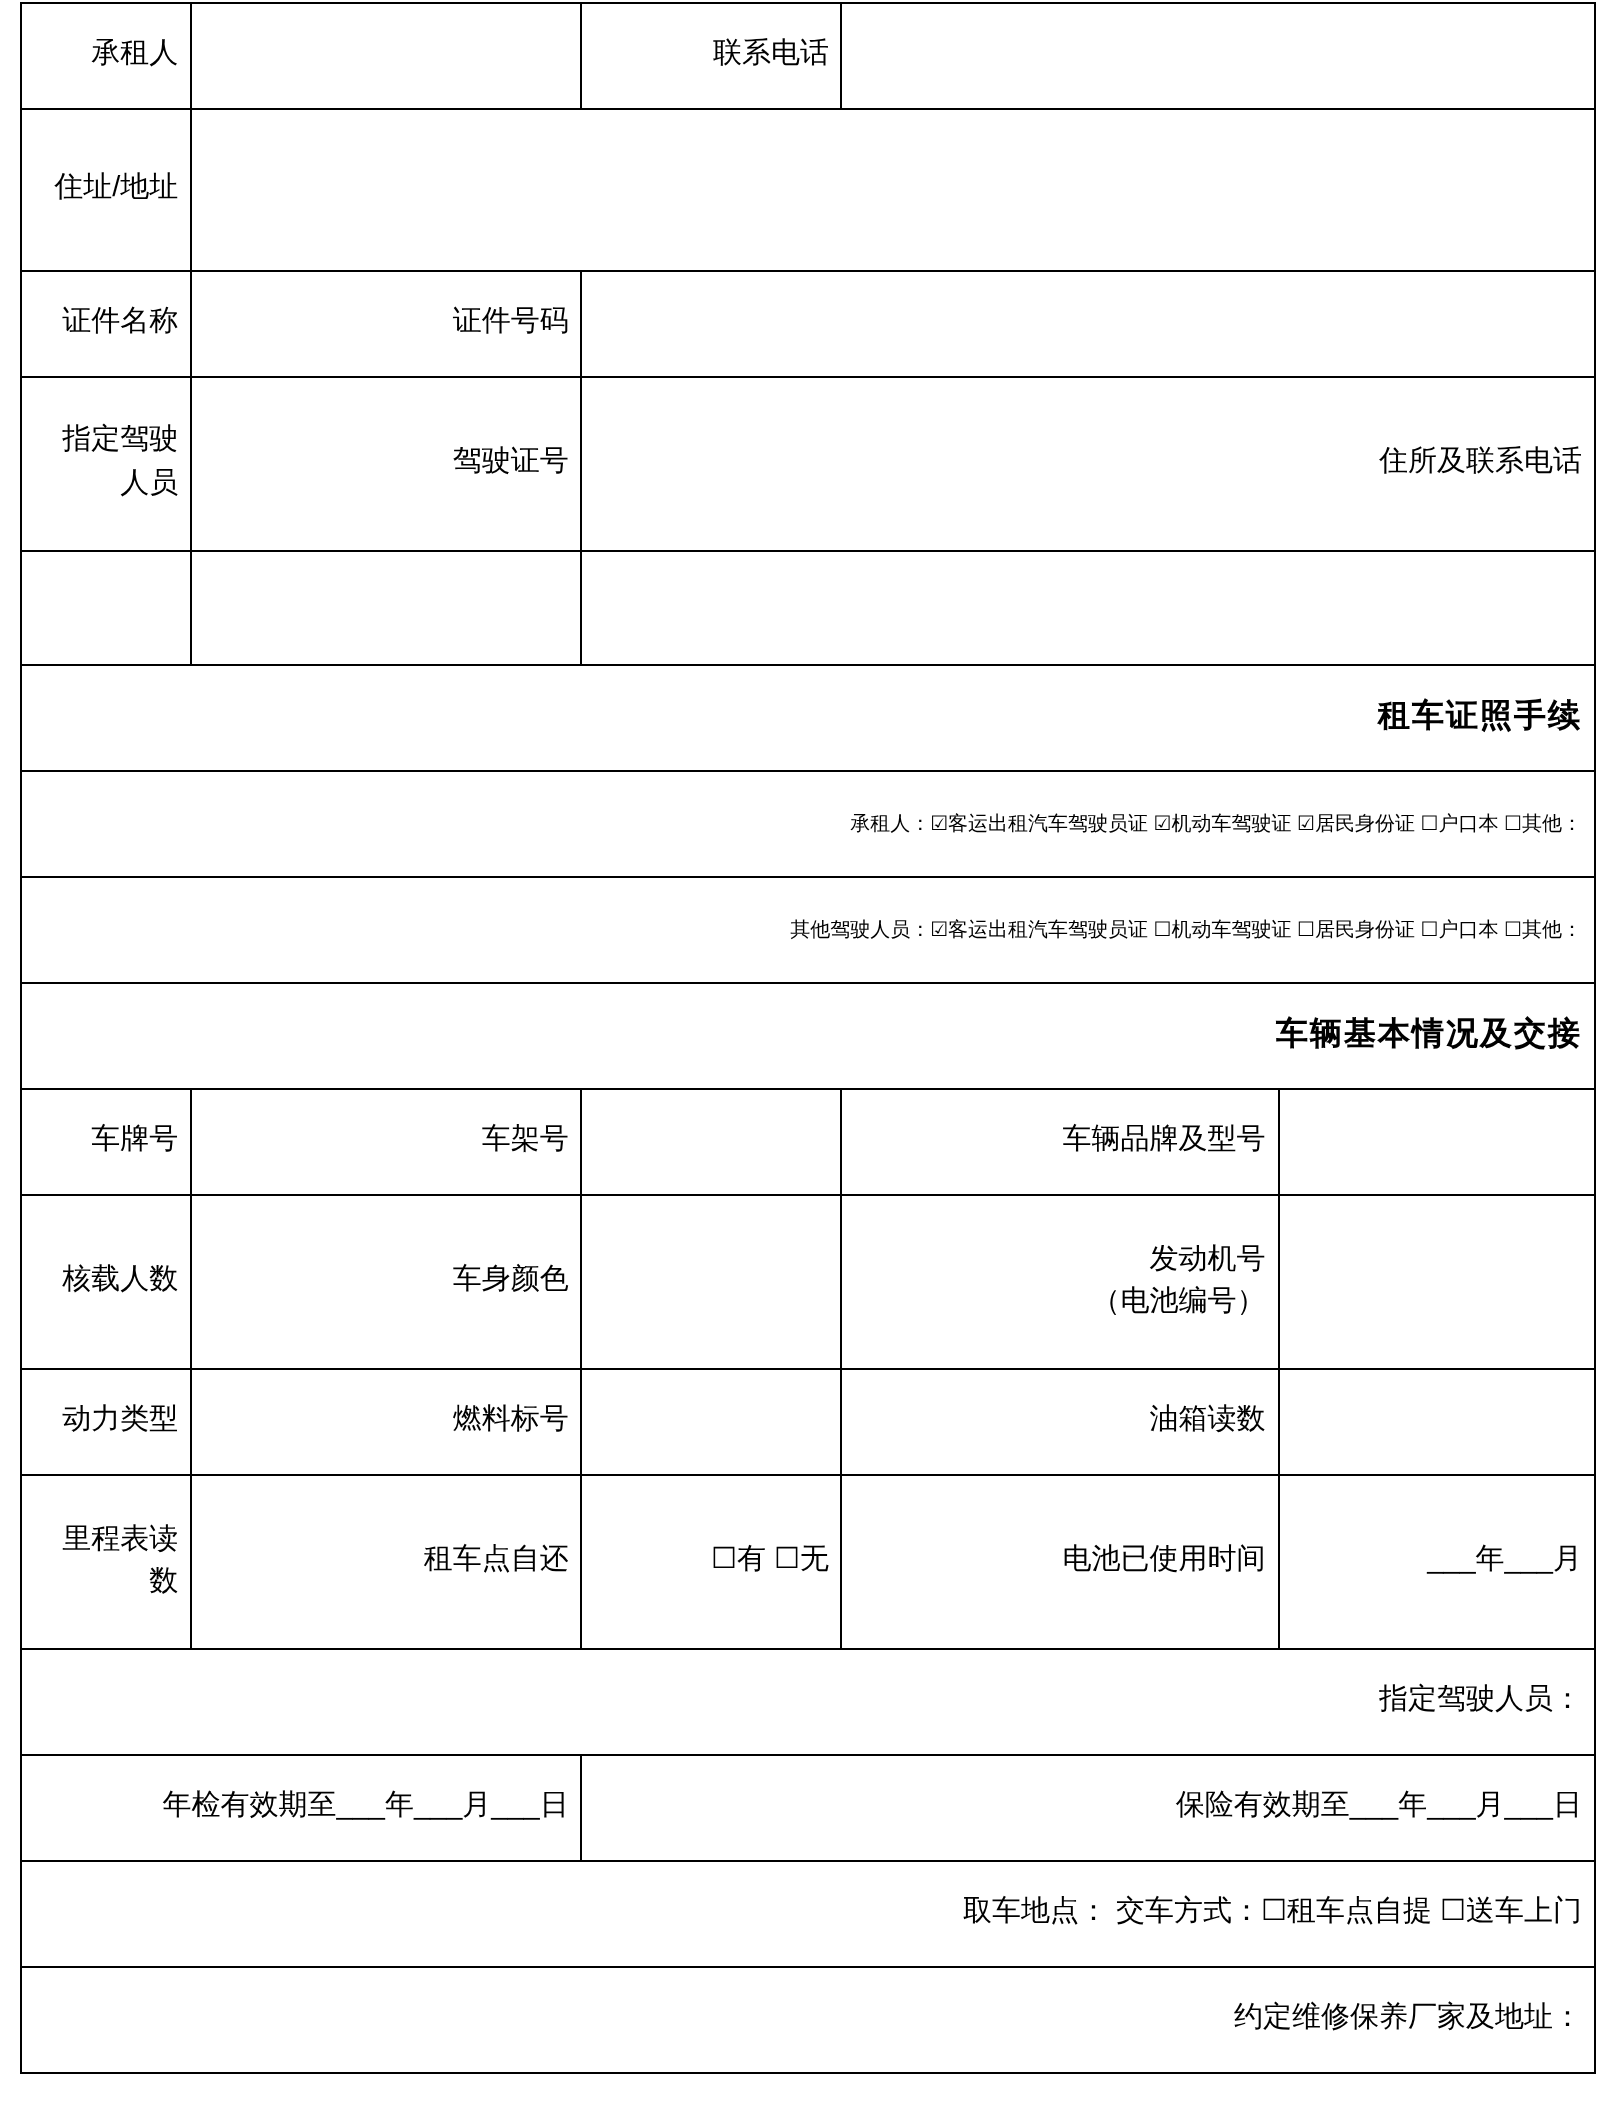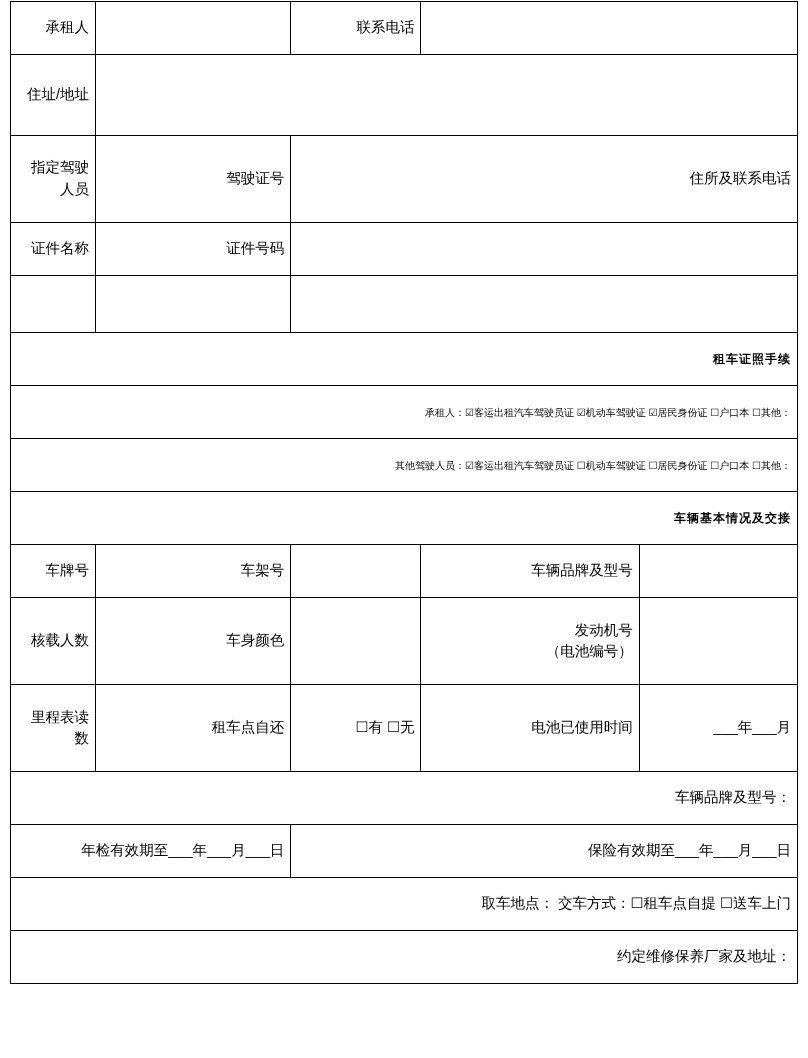--- a/index.html
+++ b/index.html
@@ -37,21 +37,21 @@
   td.tall3 { height: 78px; }
   td.tall4 { height: 48px; }
   td.narrow-label {
     font-size: 14.5px;
   }
   td.bold { font-weight: bold; }
   td.blank { }
   .cb { font-size: 10px; letter-spacing: 0; }
   .sec-title {
     font-weight: bold;
-    font-size: 12px;
+    font-size: 16px;
     letter-spacing: 1px;
   }
   .vsplit {
     display: block;
     line-height: 1.45;
   }
   .two-line { line-height: 1.45; }
   .cklist { white-space: nowrap; }
 </style>
 </head>
@@ -77,29 +77,29 @@
     </tr>
 
     <tr>
       <td class="tall2 narrow-label">
             <span class="vsplit">住址/地址</span>
           </td>
       <td class="tall2 blank" colspan="4"></td>
     </tr>
 
     <tr>
+      <td class="tall1 narrow-label">证件名称</td>
+      <td class="tall1">证件号码</td>
+      <td class="tall1 blank" colspan="3"></td>
+    </tr>
+
+    <tr>
       <td class="tall3 narrow-label">指定驾驶人员</td>
       <td class="tall3">驾驶证号</td>
       <td class="tall3" colspan="3">住所及联系电话</td>
-    </tr>
-
-    <tr>
-      <td class="tall1 narrow-label">证件名称</td>
-      <td class="tall1">证件号码</td>
-      <td class="tall1 blank" colspan="3"></td>
     </tr>
 
     <tr>
       <td class="tall4 blank"></td>
       <td class="tall4 blank"></td>
       <td class="tall4 blank" colspan="3"></td>
     </tr>
 
     <tr>
       <td class="tall1 bold" colspan="5">
@@ -137,34 +137,41 @@
       <td class="tall3 narrow-label">核载人数</td>
       <td class="tall3">车身颜色</td>
       <td class="tall3 blank"></td>
       <td class="tall3 two-line">
         <span class="vsplit">发动机号</span>
         <span class="vsplit">（电池编号）</span>
       </td>
       <td class="tall3 blank"></td>
     </tr>
 
+    <tr>
+      <td class="tall1 narrow-label">动力类型</td>
+      <td class="tall1">燃料标号</td>
+      <td class="tall1 blank"></td>
+      <td class="tall1">油箱读数</td>
+      <td class="tall1 blank"></td>
+    </tr>
 
     <tr>
       <td class="tall3 narrow-label">
         <span class="vsplit">里程表读</span>
         <span class="vsplit">数</span>
       </td>
       <td class="tall3">租车点自还</td>
       <td class="tall3">☐有 ☐无</td>
       <td class="tall3">电池已使用时间</td>
       <td class="tall3">___年___月</td>
     </tr>
 
     <tr>
-      <td class="tall1" colspan="5">车辆品牌及型号：</td>
+      <td class="tall1" colspan="5">指定驾驶人员：</td>
     </tr>
 
     <tr>
       <td class="tall1" colspan="2">年检有效期至___年___月___日</td>
       <td class="tall1" colspan="3">保险有效期至___年___月___日</td>
     </tr>
 
     <tr>
       <td class="tall1" colspan="5">取车地点：  交车方式：☐租车点自提 ☐送车上门</td>
     </tr>

